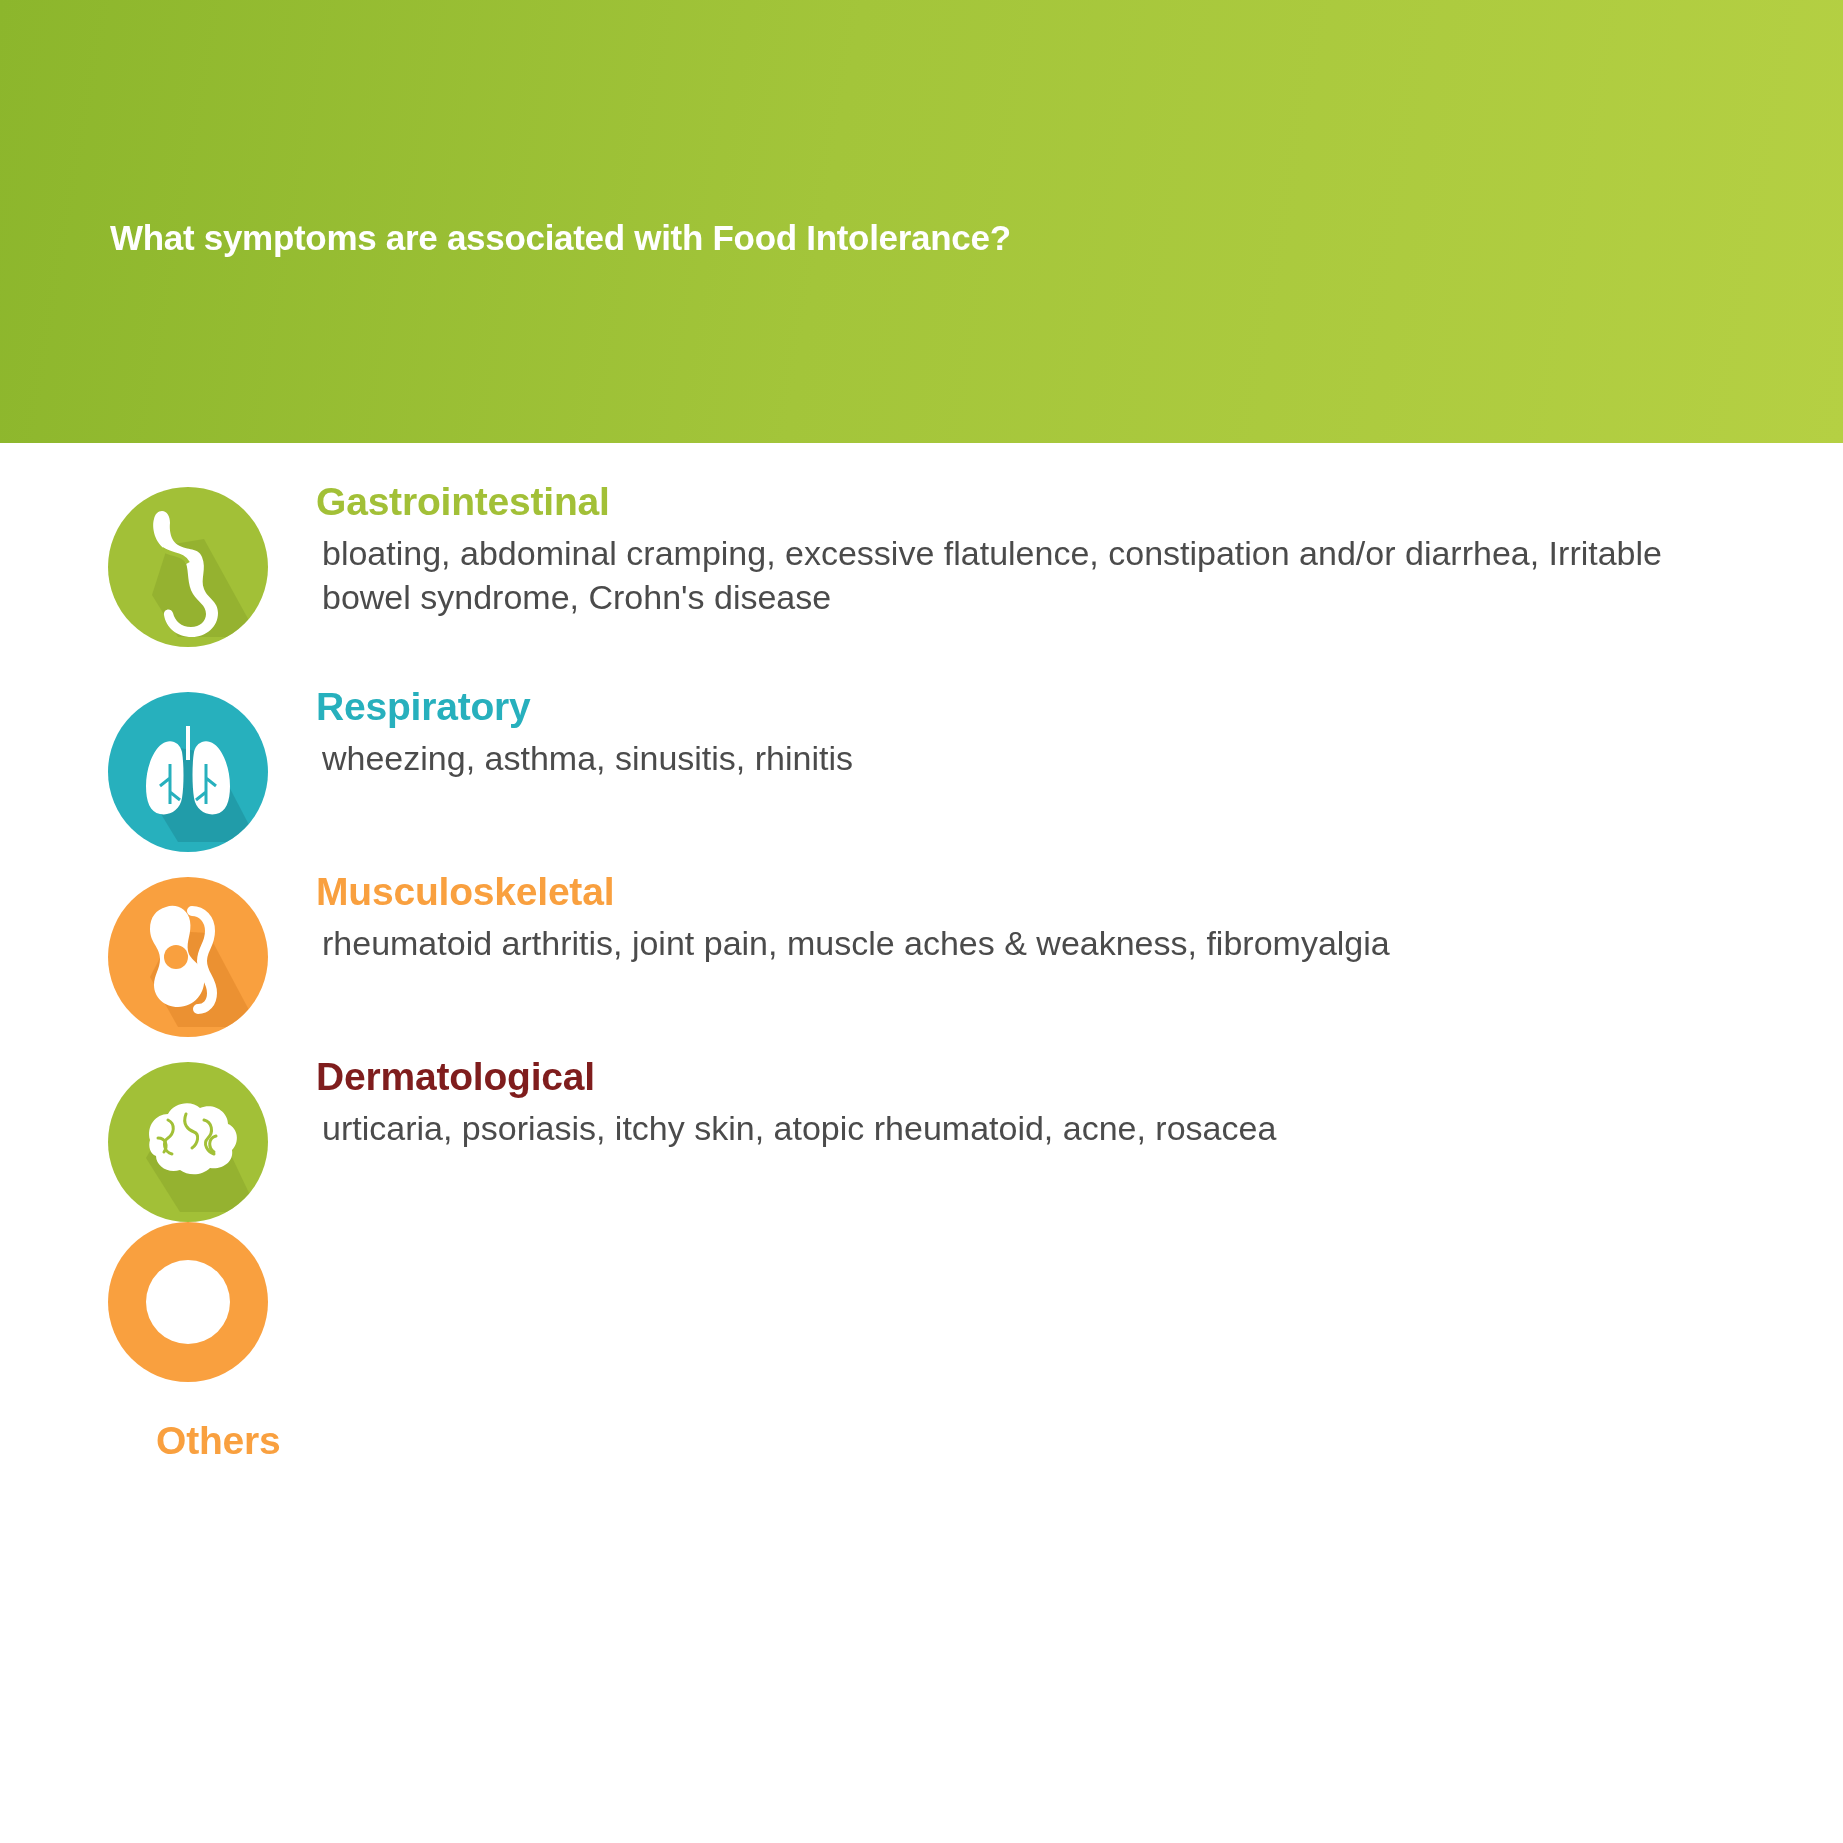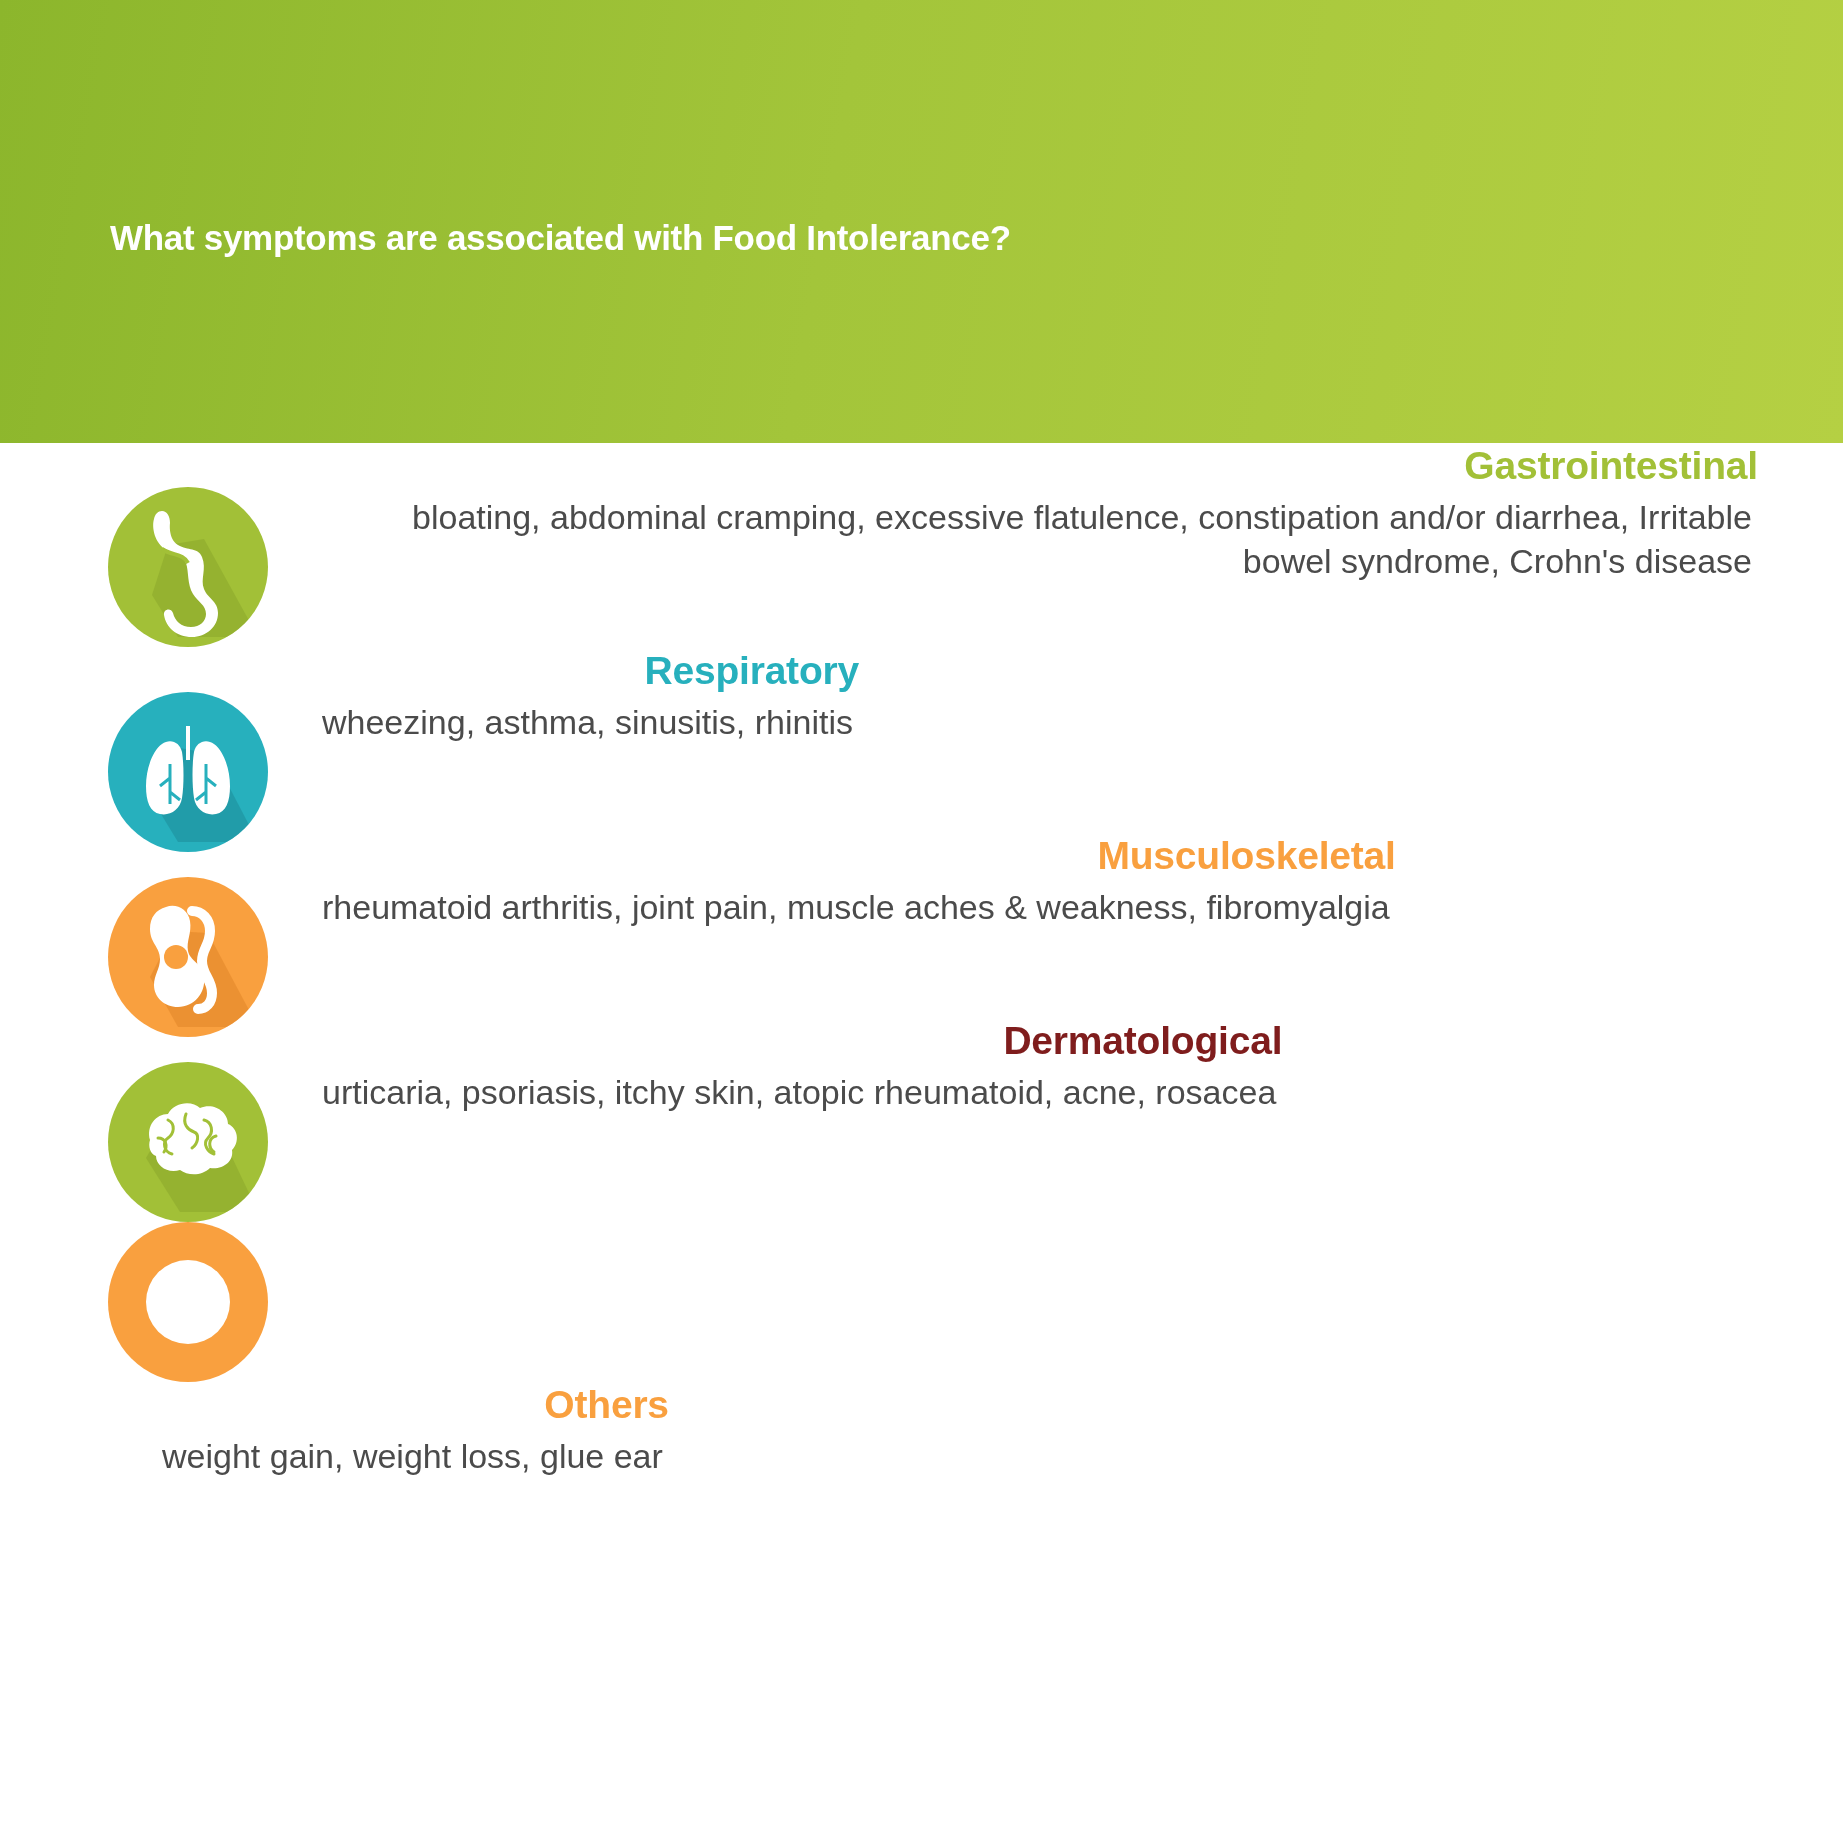--- a/index.html
+++ b/index.html
@@ -66,23 +66,23 @@
     overflow: hidden;
     display: flex;
     align-items: center;
     justify-content: center;
   }
   .icon-circle svg {
     display: block;
   }
   .text-col {
     padding-left: 48px;
+    padding-top: 36px;
     box-sizing: border-box;
     max-width: 1500px;
-    text-align: right;
   }
   .cat-title {
     font-size: 39px;
     font-weight: bold;
     line-height: 1.18;
     margin: 0 0 6px 0;
     letter-spacing: -0.2px;
   }
   .cat-desc {
     font-size: 34px;
@@ -190,18 +190,17 @@
     <div class="row row-5">
       <div class="icon-wrap">
         <div class="icon-circle" style="background:#f9a03f;">
           <svg width="160" height="160" viewBox="0 0 160 160">
             <circle cx="80" cy="80" r="42" fill="#ffffff"></circle>
           </svg>
         </div>
       </div>
       <div class="text-col">
         <div class="cat-title" style="color:#f9a03f;">Others</div>
-        <div class="cat-desc">weight gain, weight loss, glue ear</div>
       </div>
     </div>
 
   </div>
 </div>
 
 </body></html>

